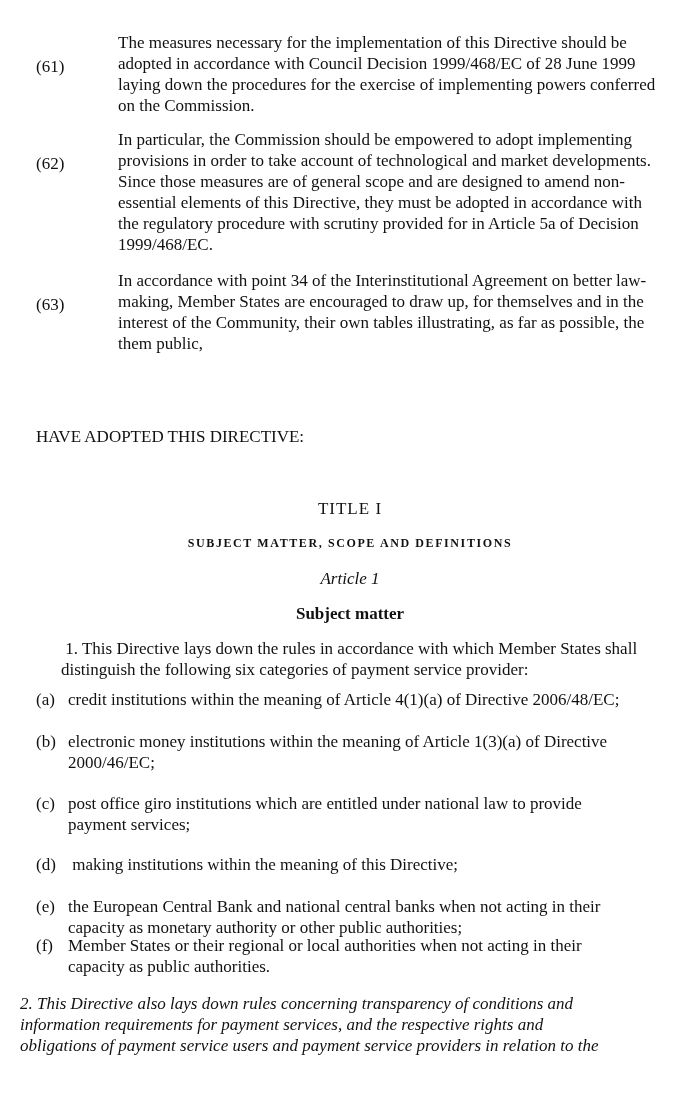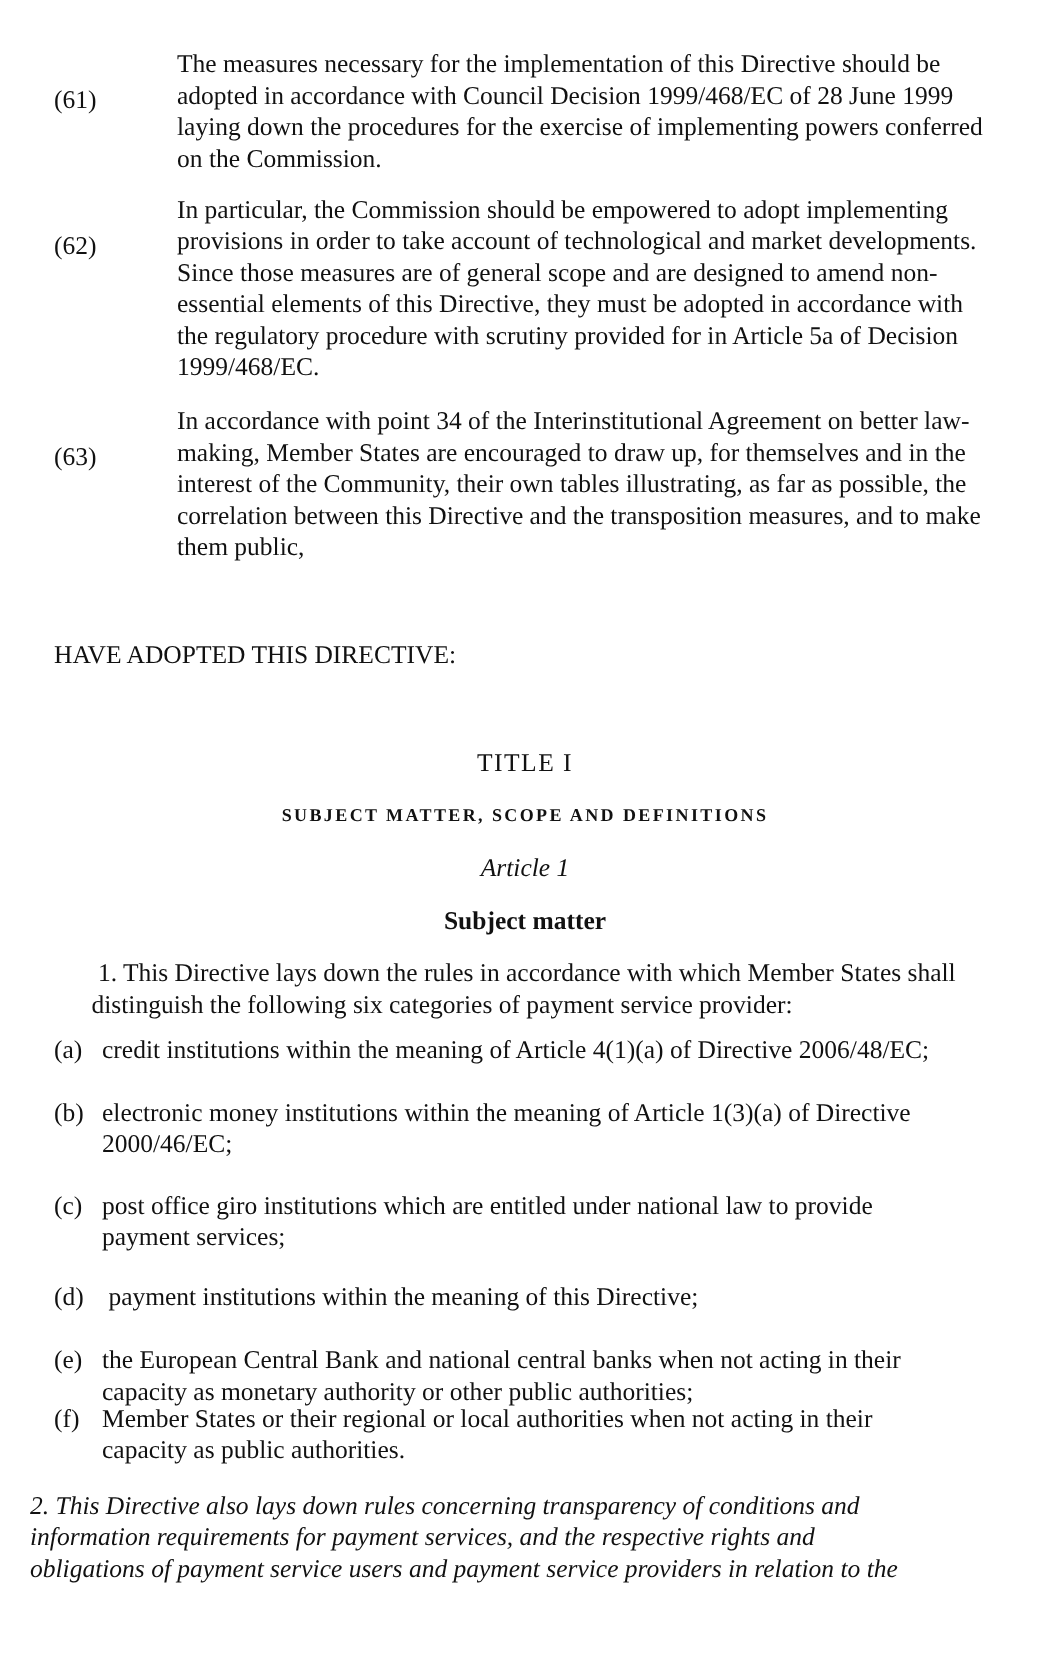--- a/index.html
+++ b/index.html
@@ -45,21 +45,20 @@
     <div class="line">1999/468/EC.</div>
   </div>
 </div>
 
 <div class="recital" style="top:270px;">
   <div class="num line">(63)</div>
   <div class="body">
     <div class="line">In accordance with point 34 of the Interinstitutional Agreement on better law-</div>
     <div class="line">making, Member States are encouraged to draw up, for themselves and in the</div>
     <div class="line">interest of the Community, their own tables illustrating, as far as possible, the</div>
-    <div class="line">correlation between this Directive and the transposition measures, and to make</div>
     <div class="line">them public,</div>
   </div>
 </div>
 
 <div class="abs line" style="left:36px; top:426px;">HAVE ADOPTED THIS DIRECTIVE:</div>
 
 <div class="center line title-label" style="top:498px;">TITLE I</div>
 <div class="center line title-heading" style="top:533px;">SUBJECT MATTER, SCOPE AND DEFINITIONS</div>
 <div class="center line article" style="top:568px;">Article 1</div>
 <div class="center line subject" style="top:603px;">Subject matter</div>
@@ -88,21 +87,21 @@
   <div class="lbl line">(c)</div>
   <div class="body">
     <div class="line">post office giro institutions which are entitled under national law to provide</div>
     <div class="line">payment services;</div>
   </div>
 </div>
 
 <div class="item" style="top:854px;">
   <div class="lbl line">(d)</div>
   <div class="body">
-    <div class="line" style="white-space:pre;"> payment institutions within the meaning of this Directive;</div>
+    <div class="line" style="white-space:pre;"> making institutions within the meaning of this Directive;</div>
   </div>
 </div>
 
 <div class="item" style="top:879px; margin-top:17px;">
   <div class="lbl line">(e)</div>
   <div class="body">
     <div class="line">the European Central Bank and national central banks when not acting in their</div>
     <div class="line">capacity as monetary authority or other public authorities;</div>
   </div>
 </div>

